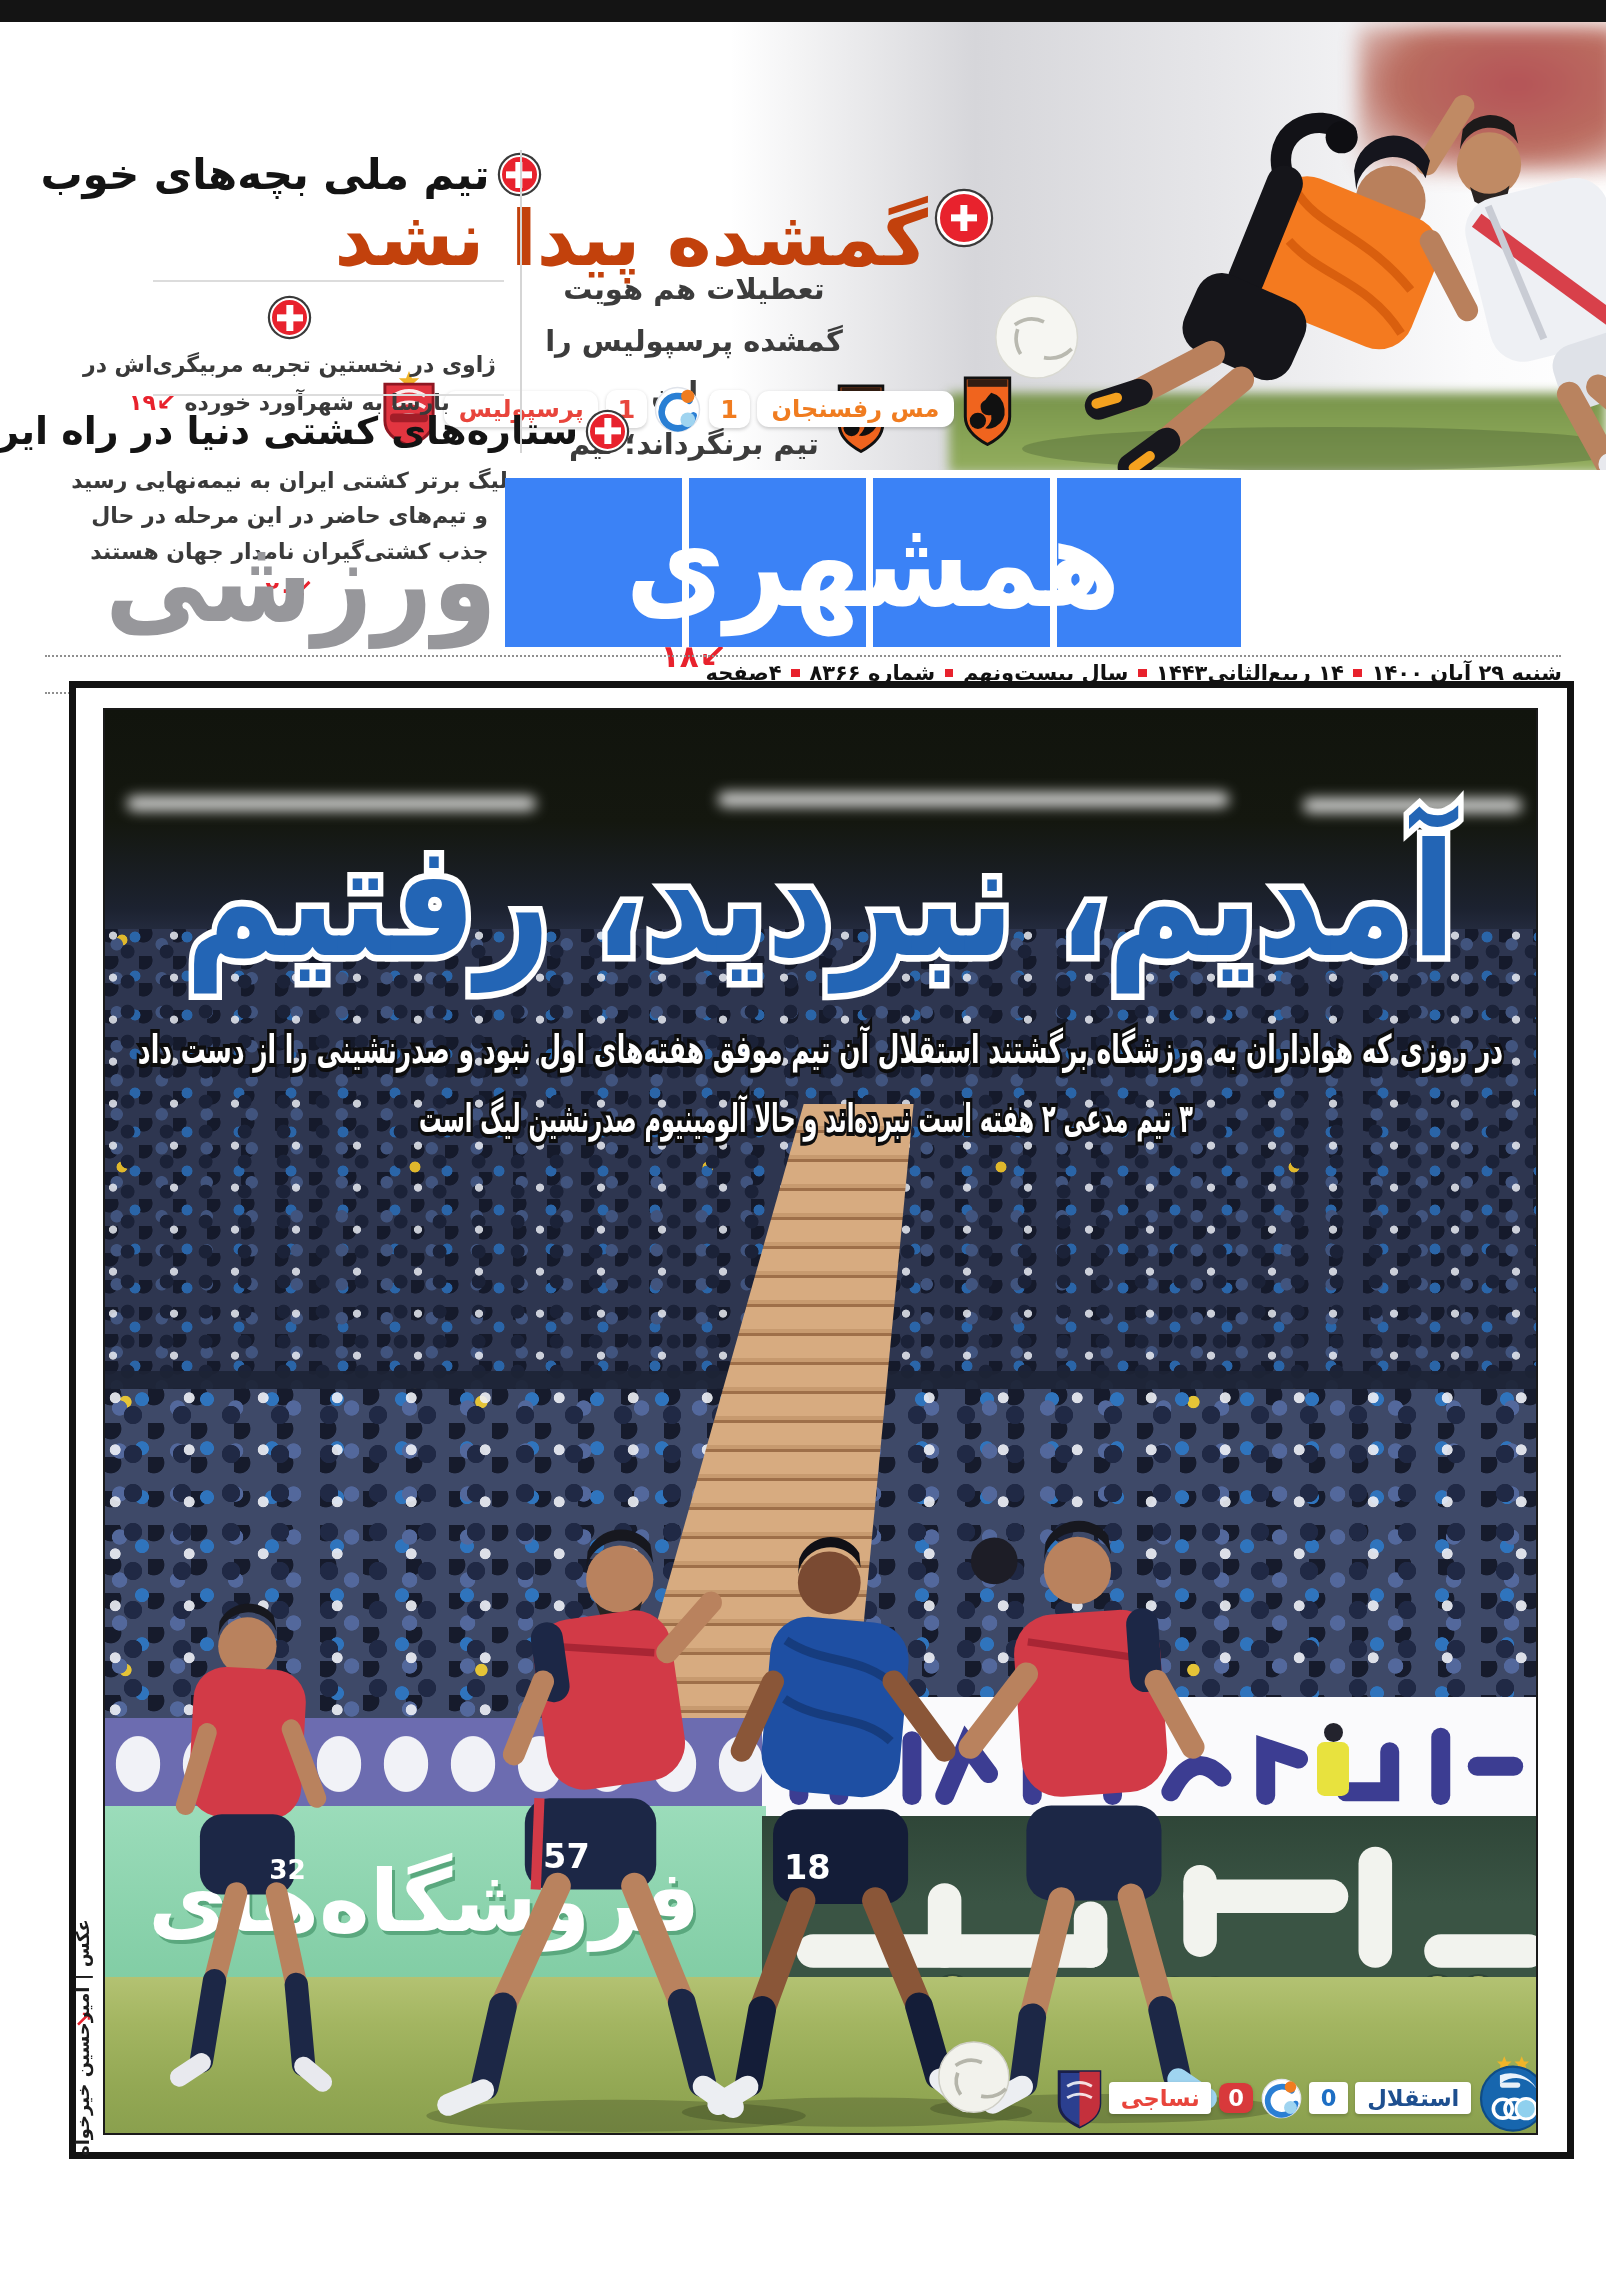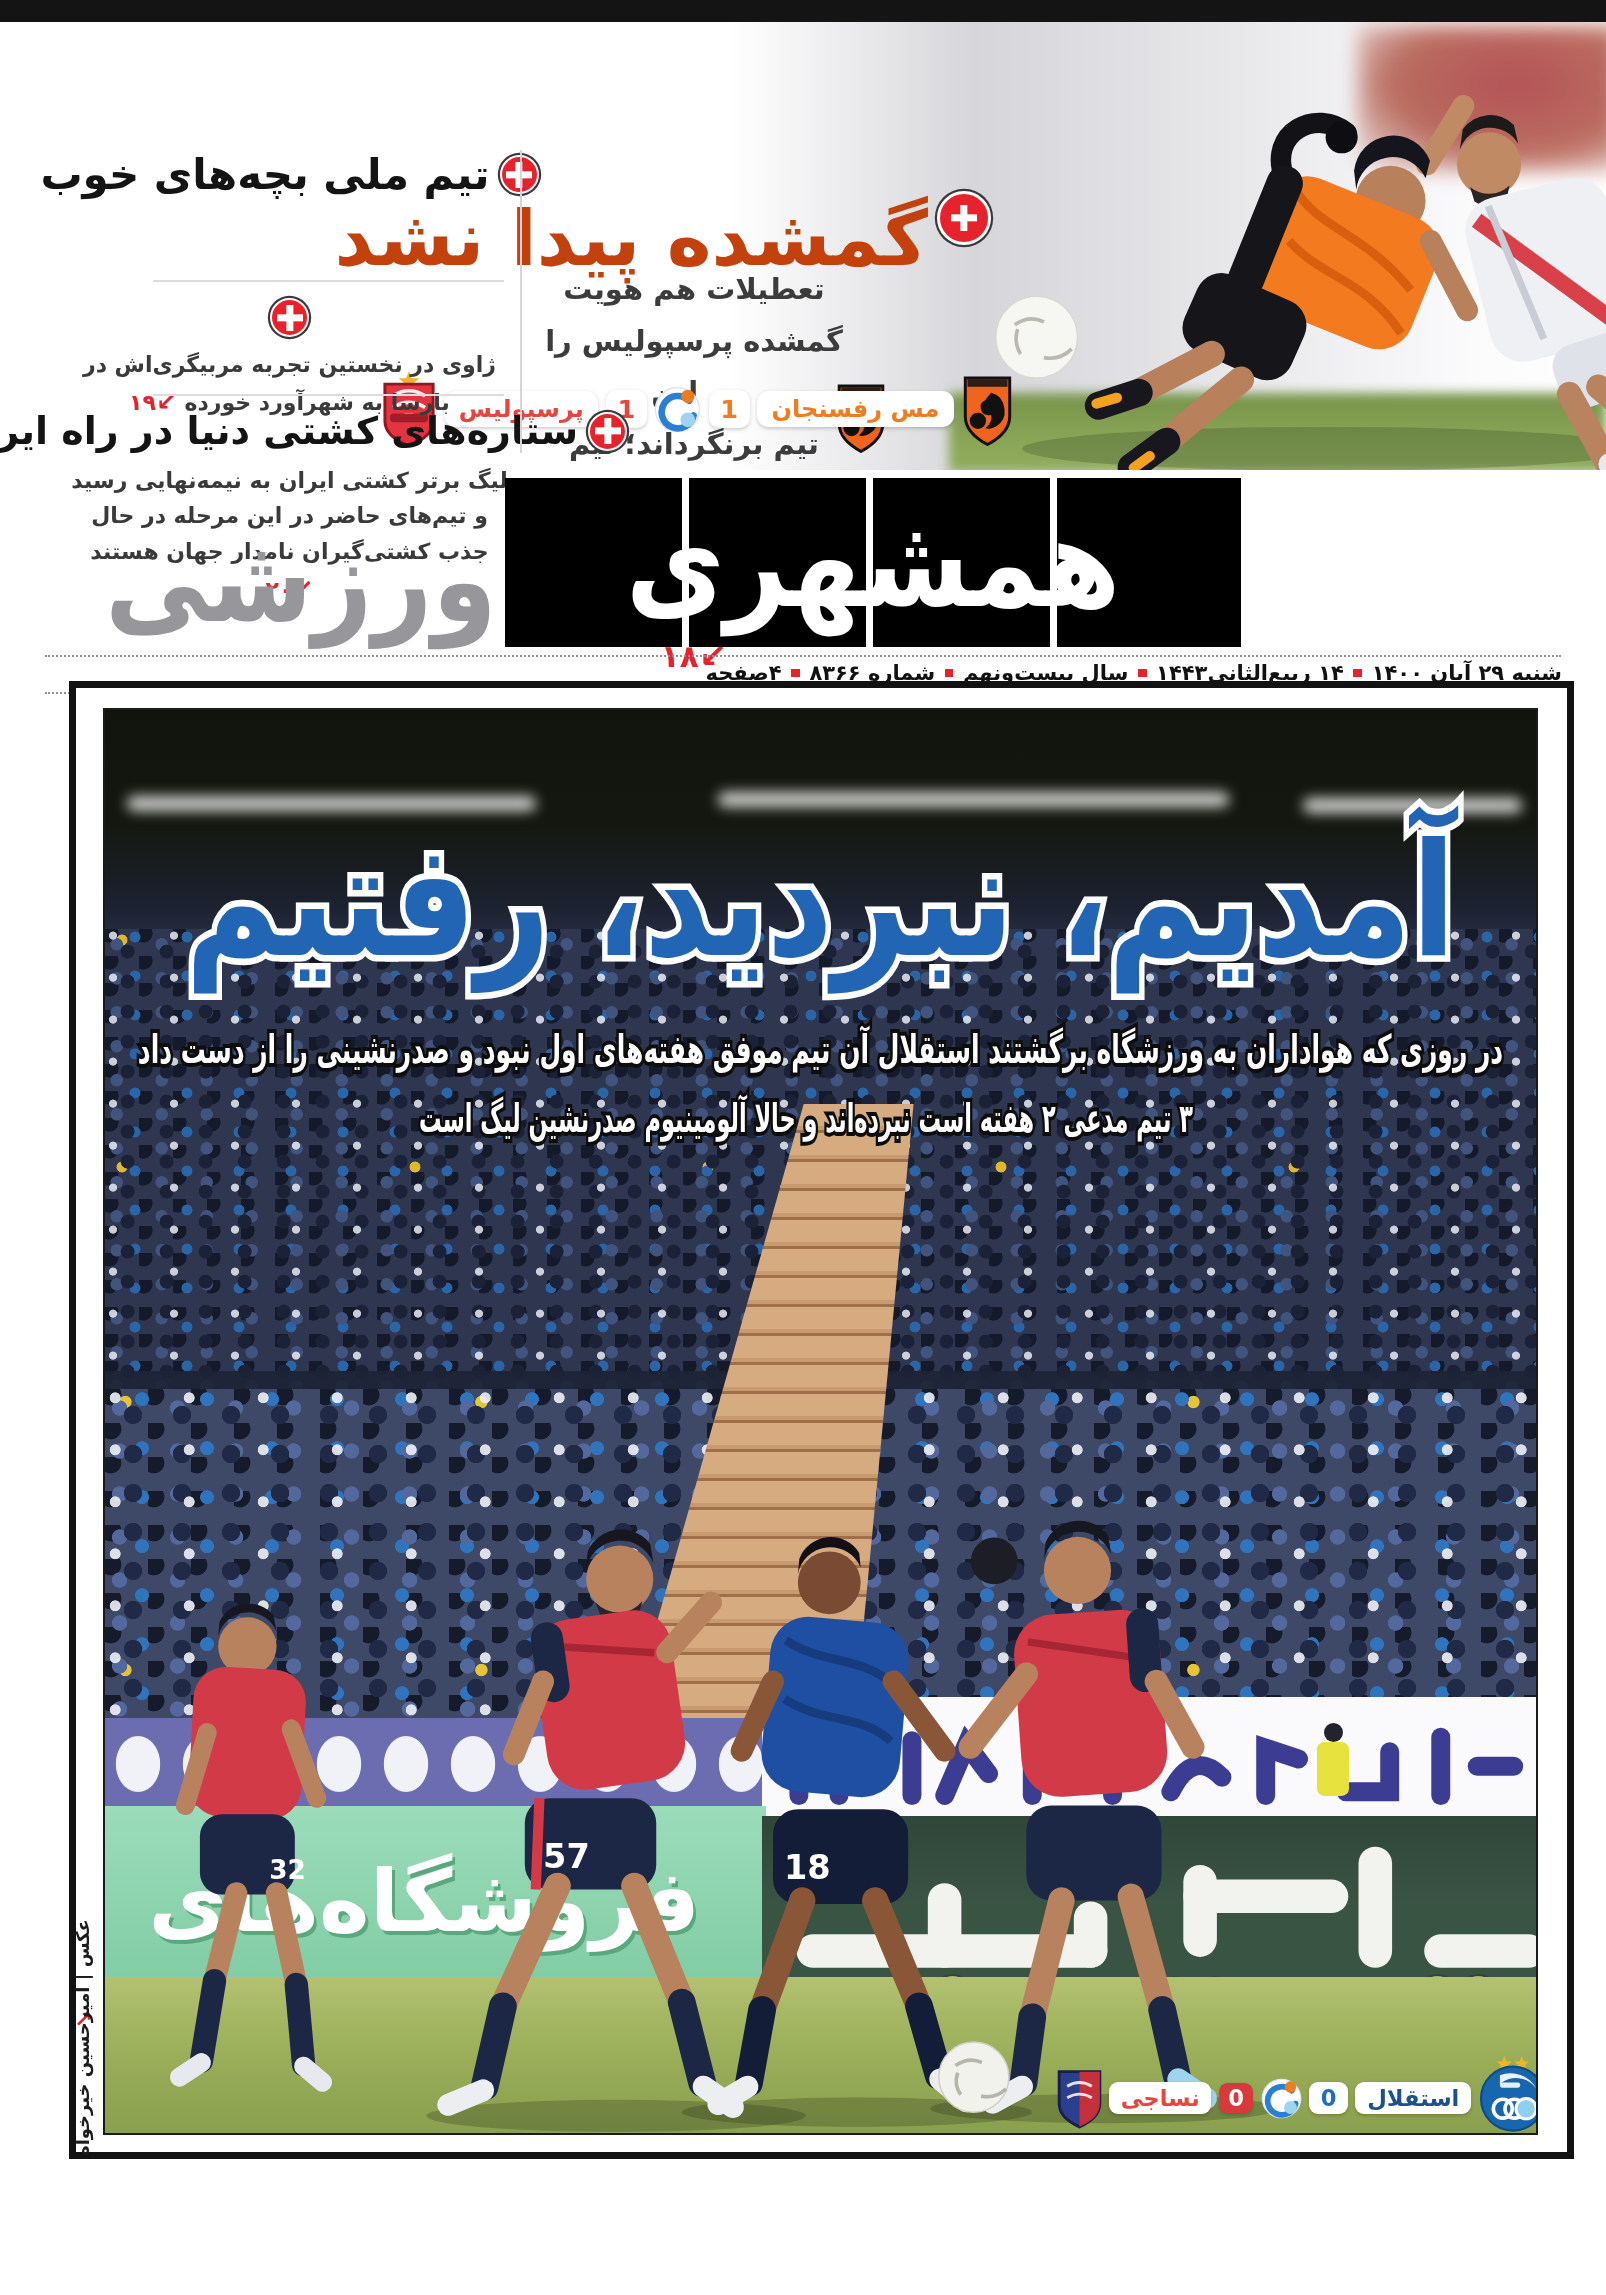--- a/index.html
+++ b/index.html
@@ -30,21 +30,21 @@
   .story-sub{margin-top:10.2px;font-size:22px;font-weight:bold;color:#3a3a3a;line-height:1.6;}
   .hdiv{height:0;border-top:2.2px solid #dcdcdc;}
   .vdiv{width:2.2px;background:#d5d5d5;}
   
   .scorestrip{display:flex;align-items:center;justify-content:center;gap:7.3px;}
   .pill{background:#ffffff;border-radius:11.7px;padding:4.4px 14.6px;font-size:24px;font-weight:800;box-shadow:0 1.5px 3.7px rgba(0,0,0,.18);white-space:nowrap;}
   .pill.score{padding:4.4px 11.7px;font-size:25.6px;border-radius:10.2px;}
   .scorebox{background:#d8393b;color:#ffffff;border-radius:8.8px;padding:3.7px 11px;font-size:25px;font-weight:800;box-shadow:0 1.5px 3.7px rgba(0,0,0,.18);}
   .t-orange{color:#f07c20;}.t-red{color:#e8453c;}.t-blue{color:#1e6fc4;}.t-estblue{color:#1e4f8f;}
   
-  .mast-red{left:505px;top:478px;width:736px;height:169px;background:#000000;display:flex;align-items:center;justify-content:center;}
+  .mast-red{left:505px;top:478px;width:736px;height:169px;background:#3b82f6;display:flex;align-items:center;justify-content:center;}
   .mast-red-text{color:#ffffff;font-size:108px;font-weight:900;letter-spacing:4.4px;transform:scaleY(1.15);}
   .slit{position:absolute;top:0;width:7.3px;height:100%;background:#ffffff;}
   .mast-gray{left:69px;top:511px;width:428px;height:139px;display:flex;align-items:center;justify-content:flex-end;}
   .mast-gray-text{color:#97979b;font-size:104px;font-weight:900;transform:scaleY(1.12);}
   
   .dotline{border-top:2.2px dotted #8f8f8f;height:0;}
   .dateline{right:45px;top:661px;display:flex;align-items:center;gap:0;font-size:21px;font-weight:bold;color:#111111;direction:rtl;}
   .datesep{width:8.8px;height:8.8px;background:#e8222d;display:inline-block;margin:0 9.5px;}
   
   .frame{left:69px;top:681px;width:1491px;height:1464px;border:7.3px solid #121212;background:#ffffff;}
@@ -84,21 +84,21 @@
   .steward .head{position:absolute;left:7.3px;top:0;width:19px;height:19px;border-radius:50%;background:#23232d;}
   .steward .vest{position:absolute;left:0;top:19px;width:32px;height:54px;border-radius:7.3px;background:#e8e23e;}
   .board-green-left{left:0;top:1096px;width:661px;height:196px;background:linear-gradient(180deg,#9bdcba,#7ecba2);}
   .adtext{position:absolute;right:66px;top:45px;font-size:86px;font-weight:900;color:#ffffff;text-shadow:2.9px 3.7px 0 #5aa87e;}
   .board-green-right{left:657px;top:1106px;width:774px;height:219px;background:linear-gradient(180deg,#2f4638,#3a5444 40%,#3a5444);}
   .pitch{left:0;top:1267px;width:100%;height:156px;
     background:linear-gradient(180deg,#b3c272 0%,#a3b561 30%,#93a854 70%,#8aa04e 100%);}
   .headline-svg{left:0;top:4.4px;width:1431px;height:475px;}
   .players-svg{left:0;top:0;width:1431px;height:1423px;}
   .match2{left:964px;top:1353px;width:467px;height:70px;}
-  .match2 .pill{padding:2.9px 11.7px;font-size:22.6px;border-radius:9px;}
+  .match2 .pill{padding:2.9px 11.7px;font-size:22.6px;border-radius:4px;}
   .match2 .scorebox{padding:2.2px 9.5px;font-size:22.6px;}
   
   .credit{left:72px;top:2156px;transform:rotate(-90deg);transform-origin:0 0;white-space:nowrap;
           font-size:18px;font-weight:bold;color:#1c1c1c;direction:rtl;}
   .credit-arrow{left:74px;top:2007px;color:#e8222d;font-size:22px;font-weight:900;}
   .rtl{direction:rtl;}
   .logo-img{flex:0 0 auto;}
 </style>
 </head>
 <body>

